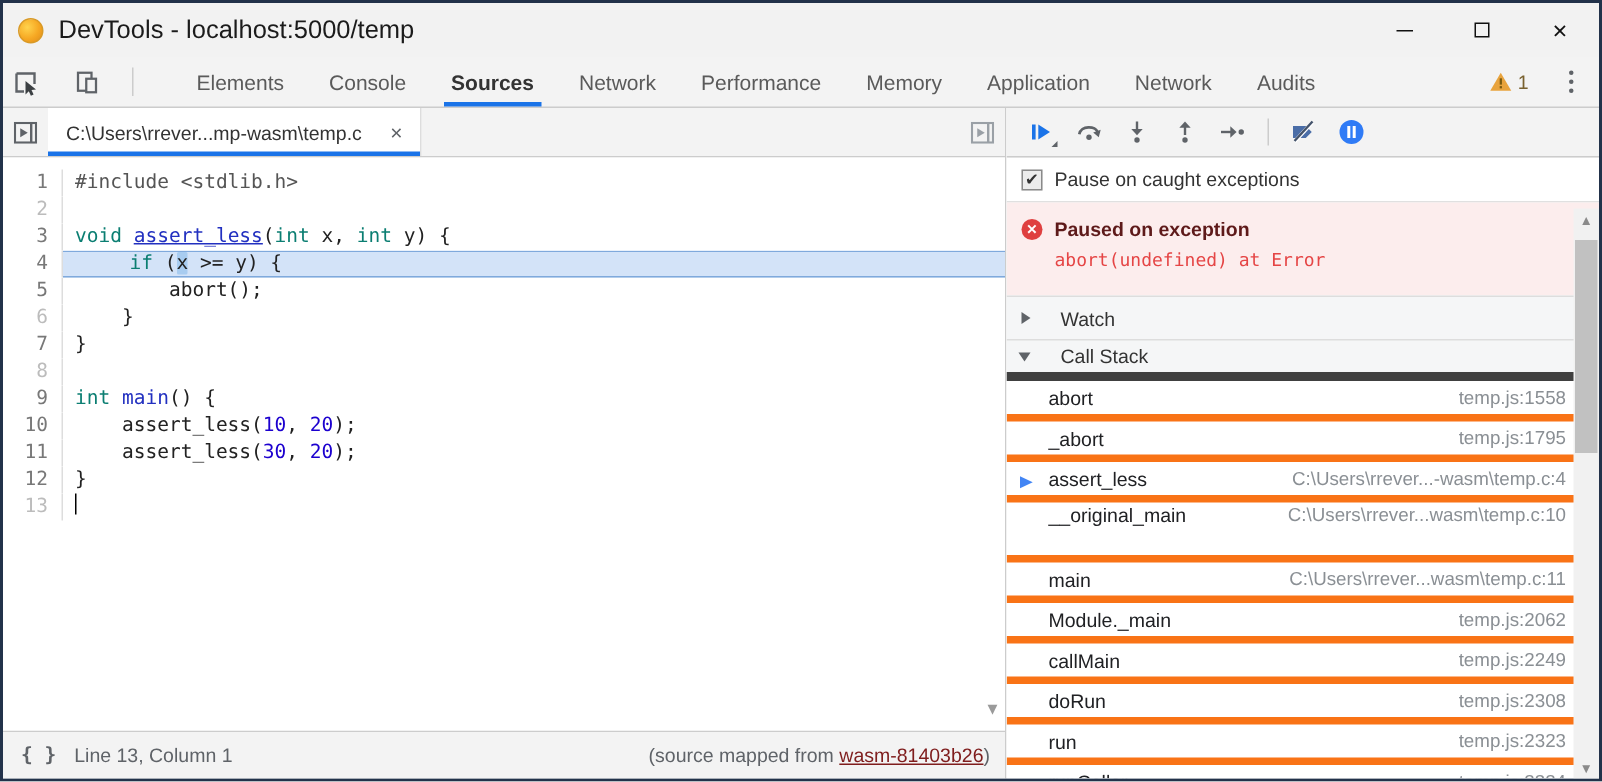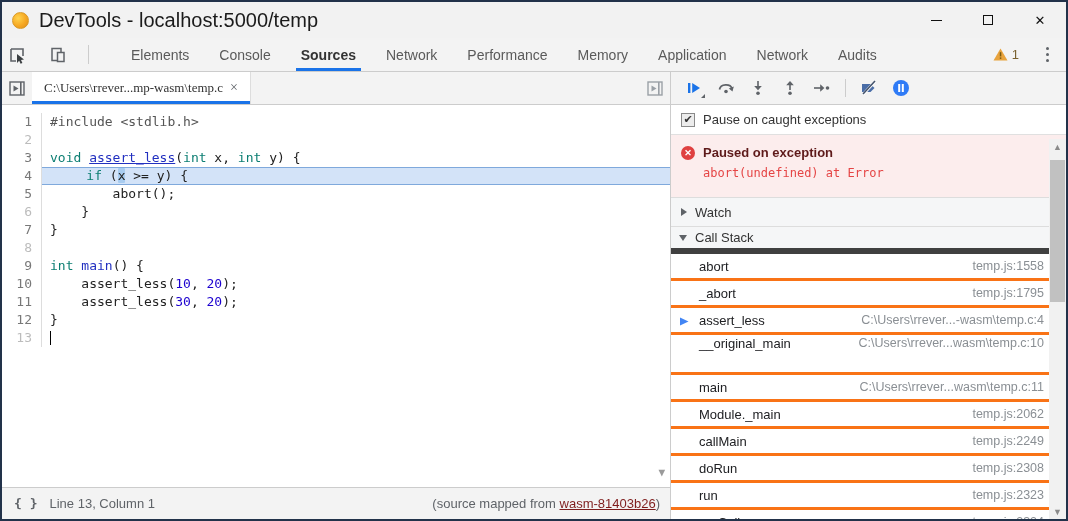--- a/index.html
+++ b/index.html
@@ -10,21 +10,21 @@
     position:relative; width:1068px; height:521px;
     background:#fff; border:2px solid #22324a; overflow:hidden;
     display:flex; flex-direction:column;
   }
 
   
   .titlebar{ height:36px; background:#f2f2f2; display:flex; align-items:center; flex:0 0 auto; }
   .app-icon{ width:17px; height:17px; border-radius:50%; margin:0 10px 0 10px;
     background:radial-gradient(circle at 35% 35%, #ffd34d 0%, #f6a823 55%, #df8b1a 100%);
     border:1px solid #d99a26; }
-  .title-text{ font-size:20px; color:#1b1b1b; }
+  .title-text{ font-size:17px; color:#1b1b1b; }
   .win-controls{ margin-left:auto; display:flex; height:100%; }
   .win-btn{ width:52px; height:100%; display:flex; align-items:center; justify-content:center;
     color:#111; font-size:13px; cursor:default; }
   .win-btn .minus{ display:inline-block; width:11px; border-top:1px solid #111; }
   .win-btn .square{ display:inline-block; width:10px; height:10px; border:1px solid #111; }
 
   
   .toolbar{ height:34px; background:#f3f3f3; border-bottom:1px solid #ccc;
     display:flex; align-items:stretch; flex:0 0 auto;gap:11px; }
   .tb-icon{ width:30px; display:flex; align-items:center; justify-content:center; }
@@ -41,22 +41,22 @@
   .kebab{ width:26px; display:flex; flex-direction:column; align-items:center; gap:3px; padding:0 4px; }
   .kebab i{ width:3px; height:3px; border-radius:50%; background:#5f6368; }
 
   
   .content{ flex:1; display:flex; min-height:0; }
   .left-pane{ width:669px; display:flex; flex-direction:column; border-right:1px solid #ccc; min-height:0; }
 
   .filetab-bar{ height:33px; background:#f3f3f3; border-bottom:1px solid #ccc;
     display:flex; align-items:stretch; flex:0 0 auto; }
   .pane-toggle{ width:30px; display:flex; align-items:center; justify-content:center; }
-  .file-tab{ position:relative; display:flex; align-items:center; gap:7px; background:#fff;
-    padding:0 12px; font-size:13px; color:#333; border-right:1px solid #ddd;font-family:Liberation Serif, serif; }
+  .file-tab{ position:relative; display:flex; align-items:center; gap:19px; background:#fff;
+    padding:0 12px; font-size:13px; color:#333; border-right:1px solid #ddd; }
   .file-tab::after{ content:""; position:absolute; left:0; right:0; bottom:0; height:3px; background:#1a73e8; }
   .file-close{ color:#5f6368; font-size:14px; line-height:1; cursor:default; }
   .filetab-spacer{ flex:1; }
 
   
   .editor{ position:relative; flex:1; background:#fff; overflow:hidden;
     font-family:"DejaVu Sans Mono", monospace; font-size:13px; padding-top:8px; }
   .code-line{ display:flex; height:18px; line-height:18px; white-space:pre; position:relative; }
   .gutter{ flex:0 0 40px; text-align:right; padding-right:9px; color:#787878;
     border-right:1px solid #ddd; background:#fff; z-index:2; }
@@ -96,31 +96,31 @@
     display:flex; align-items:center; justify-content:center; font-size:11px; color:#333; }
 
   .exc-box{ height:62px; background:#fceded; padding:10px 12px 0 10px; flex:0 0 auto; }
   .exc-title-row{ display:flex; align-items:center; gap:8px; }
   .exc-icon{ width:14px; height:14px; border-radius:50%; background:#df4040; color:#fff;
     font-size:9px; font-weight:bold; display:flex; align-items:center; justify-content:center; }
   .exc-title{ font-size:13px; font-weight:bold; color:#5e1a1a; }
   .exc-msg{ margin:6px 0 0 22px; font-family:"DejaVu Sans Mono", monospace; font-size:12px; color:#e54545; }
 
   .section-hdr{ height:28px; background:#f5f6f7; border-top:1px solid #ddd;
-    display:flex; align-items:center; gap:8px; padding-left:8px; font-size:13px; color:#333; flex:0 0 auto; }
+    display:flex; align-items:center; gap:20px; padding-left:8px; font-size:13px; color:#333; flex:0 0 auto; }
   .section-hdr.watch{ height:29px; }
   .tri-right{ width:0; height:0; border-top:4px solid transparent; border-bottom:4px solid transparent;
     border-left:6px solid #5f6368; margin-left:2px; }
   .tri-down{ width:0; height:0; border-left:4px solid transparent; border-right:4px solid transparent;
     border-top:6px solid #5f6368; }
   .callstack-hdr{ border-bottom:6px solid #404040; }
 
   .stack-list{ flex:1; overflow:hidden; }
   .stack-row{ position:relative; display:flex; align-items:center; height:27px;
-    padding:0 22px 0 28px; border-bottom:3px solid #f97316; font-size:13px; color:#202124; }
+    padding:0 22px 0 28px; border-bottom:5px solid #f97316; font-size:13px; color:#202124; }
   .stack-row .loc{ margin-left:auto; color:#8a8f94; font-size:12.5px;
     overflow:hidden; white-space:nowrap; }
   .stack-row .frame-arrow{ position:absolute; left:8px; top:7px; }
   .stack-row.wrap{ height:40px; flex-direction:row; align-items:stretch; justify-content:center; }
   .stack-row.wrap .name{ line-height:17px; }
   .stack-row.wrap .loc{ text-align:right; line-height:17px; }
 
   
   .rscrollbar{ position:absolute; top:67px; bottom:0; right:0; width:17px; background:#f1f1f1; z-index:5; }
   .rscrollbar .arrow{ position:absolute; left:0; width:17px; height:15px; display:flex;

